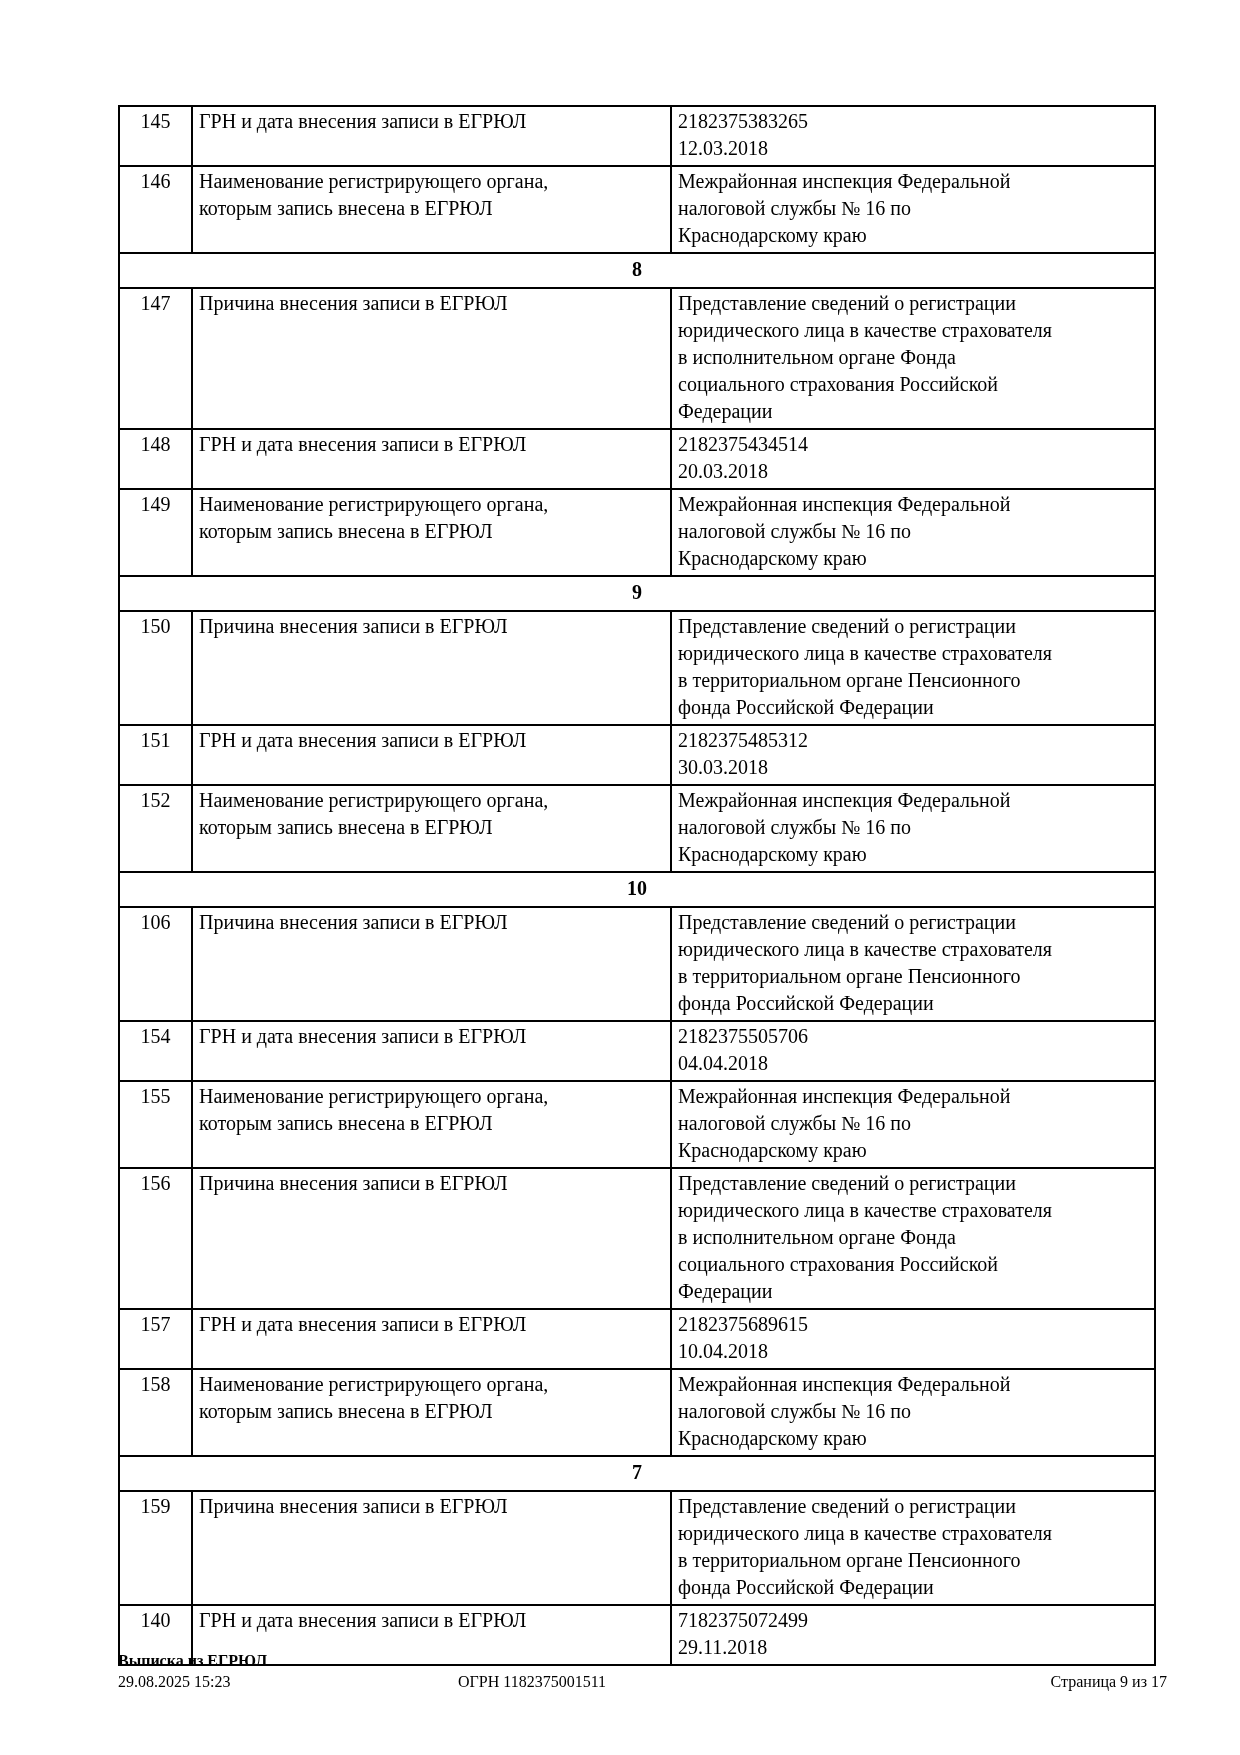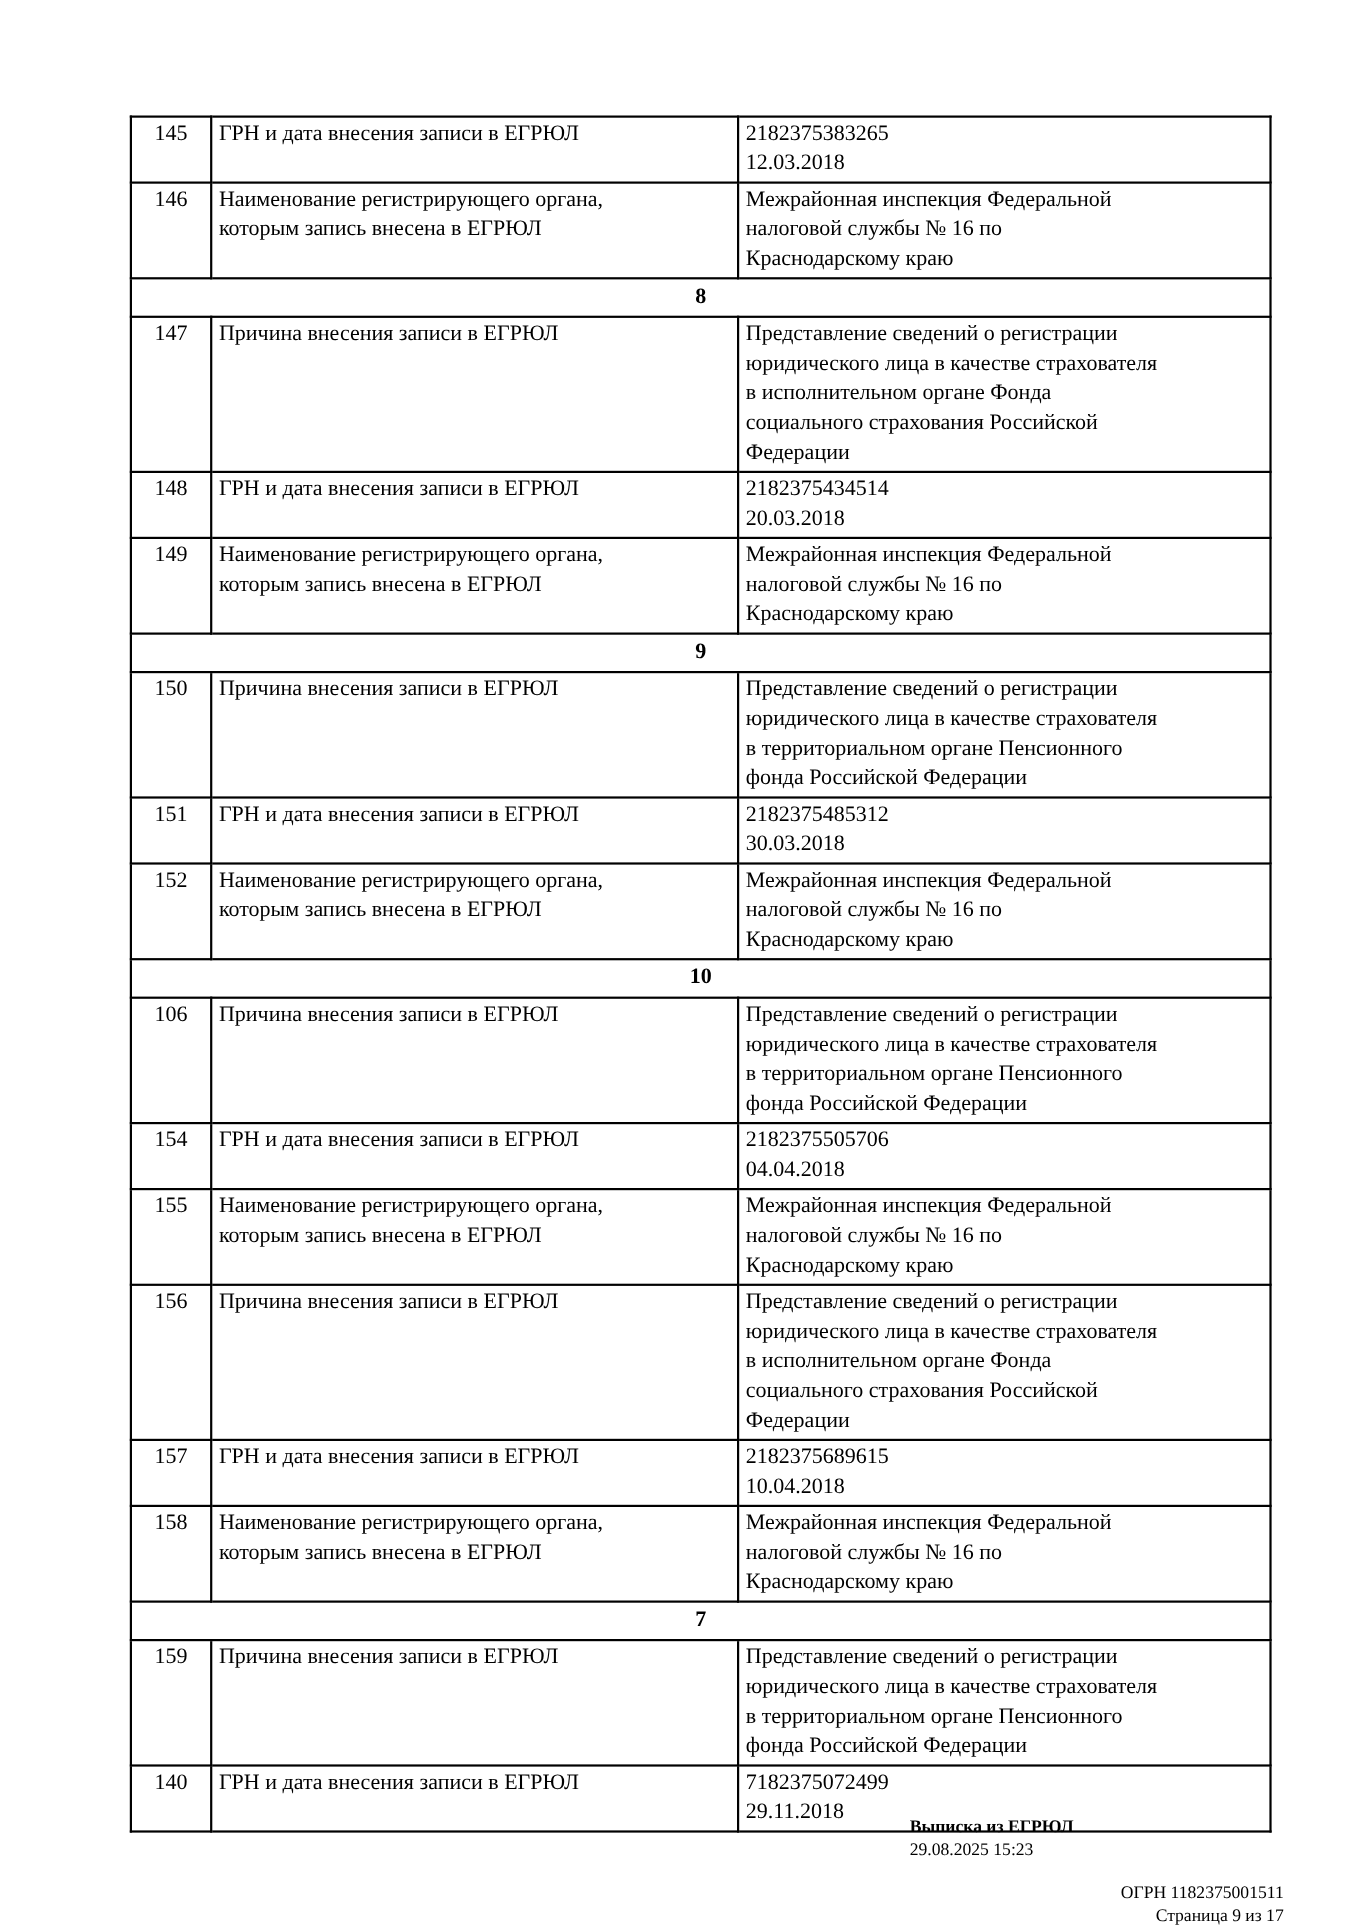--- a/index.html
+++ b/index.html
@@ -27,25 +27,25 @@
   td.cell-label {}
   td.cell-value {}
   tr.section-row td {
     font-weight: bold; text-align: center;
     white-space: normal; padding: 2px 0 4px 0;
   }
 
   .footer {
     position: absolute; left: 118px; top: 1650px; width: 1049px;
     display: flex; align-items: flex-end; justify-content: space-between;
-    font-size: 16px; line-height: 21px; flex-direction: column;
+    font-size: 16px; line-height: 21px;
   }
   .footer .f-left { width: 340px; text-align: left; }
   .footer .f-left .f-title { font-weight: bold; }
-  .footer .f-center { flex: 1 1 auto; text-align: center; margin-top: 18px; }
+  .footer .f-center { flex: 1 1 auto; text-align: left; margin-top: 18px; }
   .footer .f-right { width: 340px; text-align: right; }
 </style>
 </head>
 <body>
 
 <div class="page">
 
   <table class="doc-table">
     <colgroup>
       <col style="width:73px">

